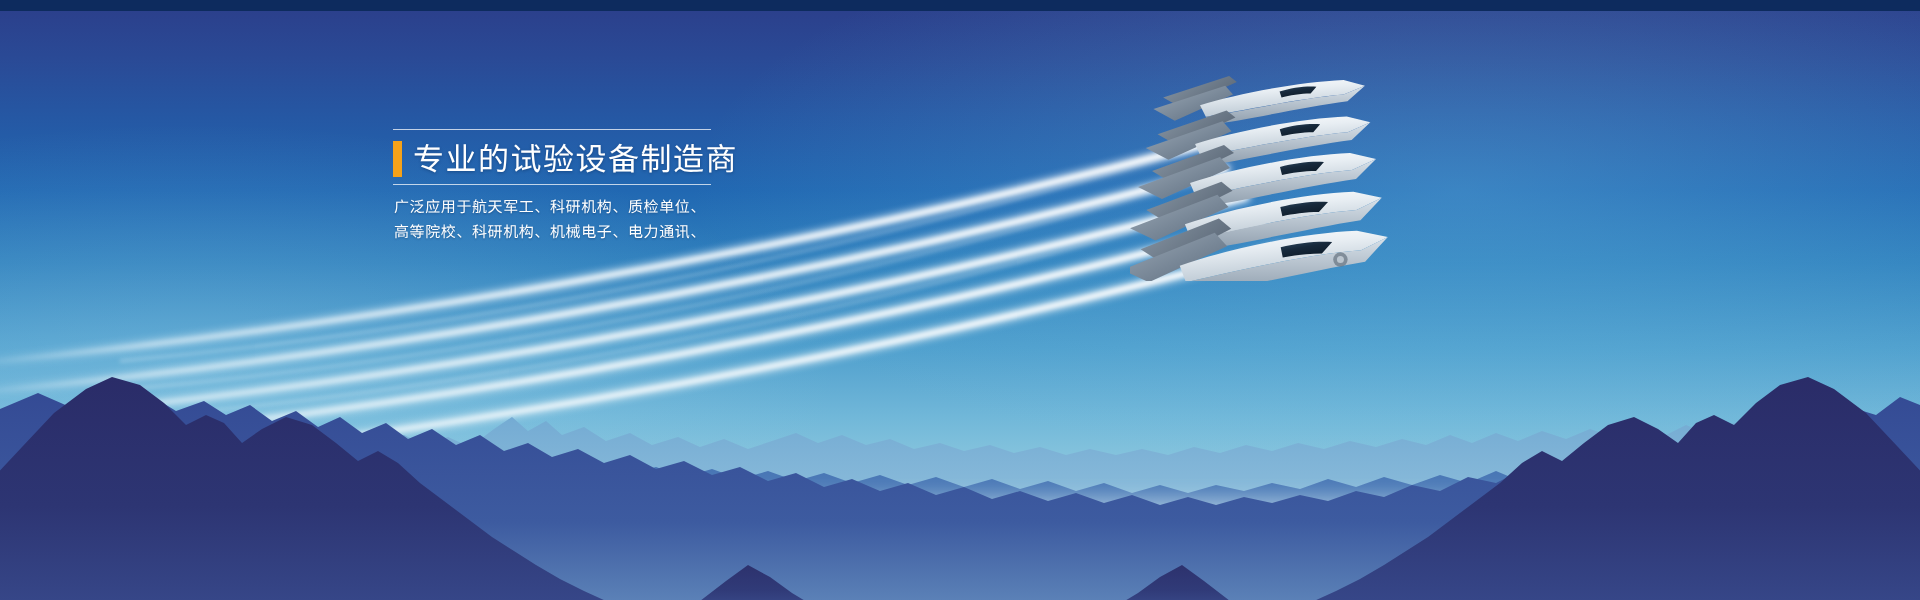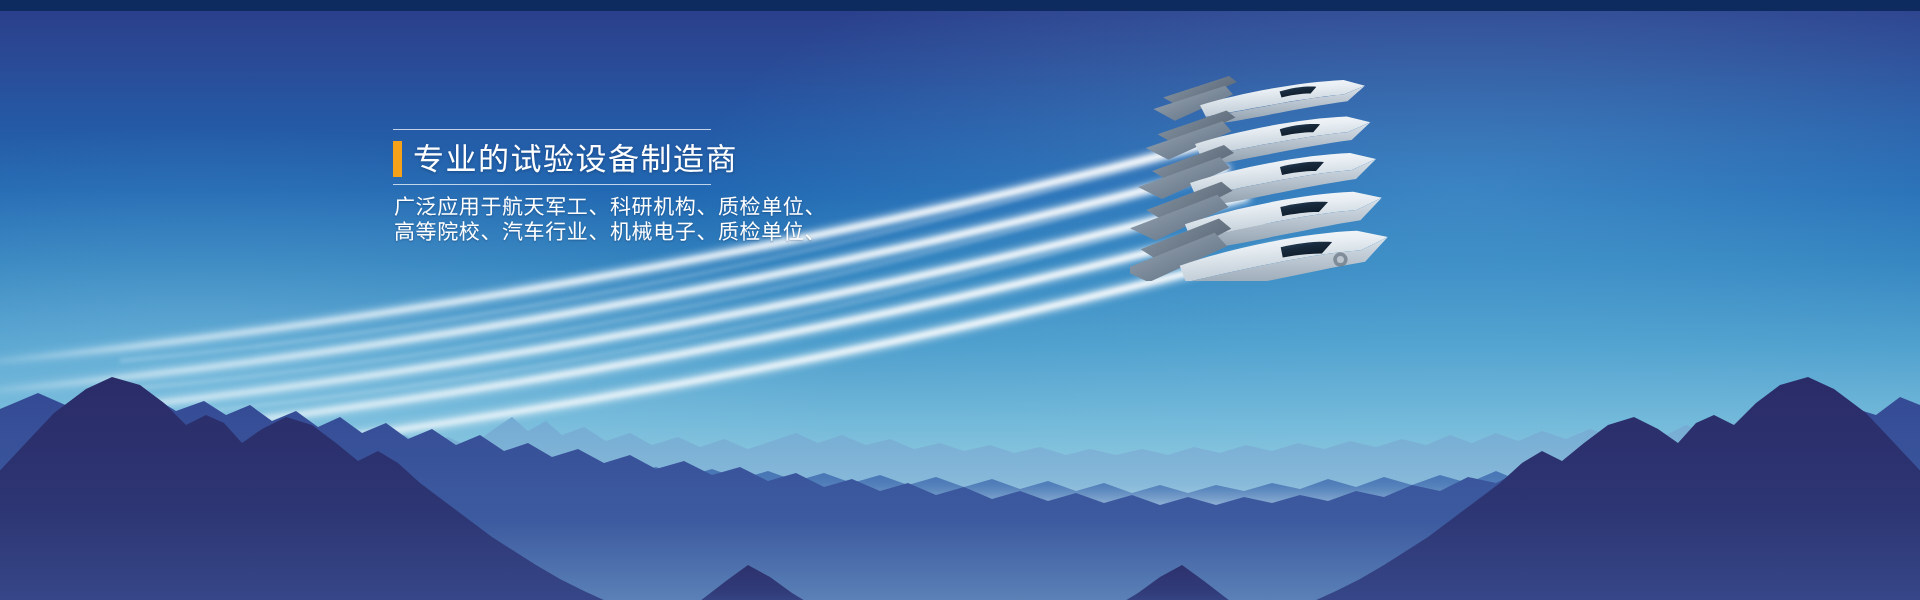--- a/index.html
+++ b/index.html
@@ -98,21 +98,21 @@
     line-height: 1;
     letter-spacing: 1.5px;
     font-weight: 500;
     white-space: nowrap;
     text-shadow: 0 1px 3px rgba(10,40,85,0.45);
   }
   .subtext {
     margin-top: 9px;
     margin-left: 1px;
     color: #ffffff;
-    font-size: 21px;
+    font-size: 15px;
     line-height: 25px;
     letter-spacing: 0.6px;
     text-shadow: 0 1px 2px rgba(10,40,85,0.40);
   }
   .subtext div { white-space: nowrap; }
 </style>
 </head>
 <body>
 
 <div id="banner">
@@ -312,17 +312,17 @@
 
     <div class="headline-row">
       <div class="accent-bar"></div>
       <div class="headline">专业的试验设备制造商</div>
     </div>
 
     <div class="rule rule-bottom"></div>
 
     <div class="subtext">
       <div>广泛应用于航天军工、科研机构、质检单位、</div>
-      <div>高等院校、汽车行业、机械电子、质检单位、</div>
+      <div>高等院校、科研机构、机械电子、电力通讯、</div>
     </div>
   </div>
 
 </div>
 
 </body></html>

